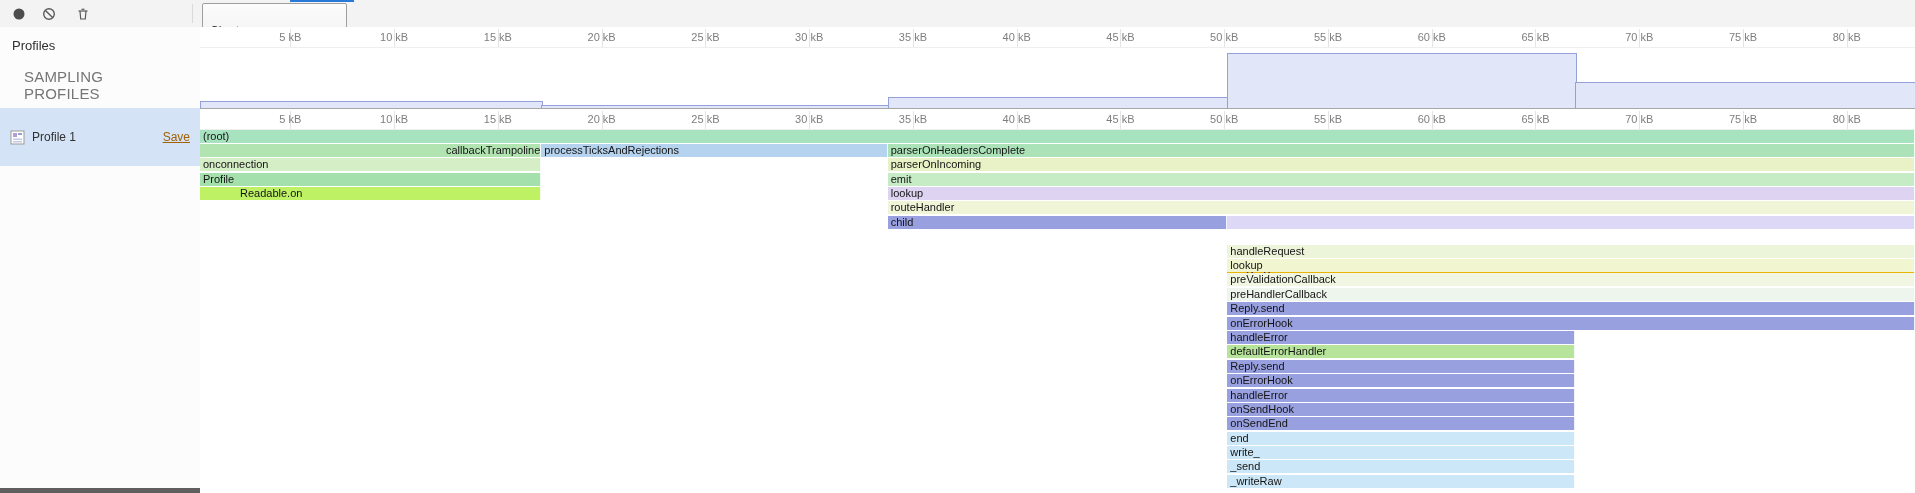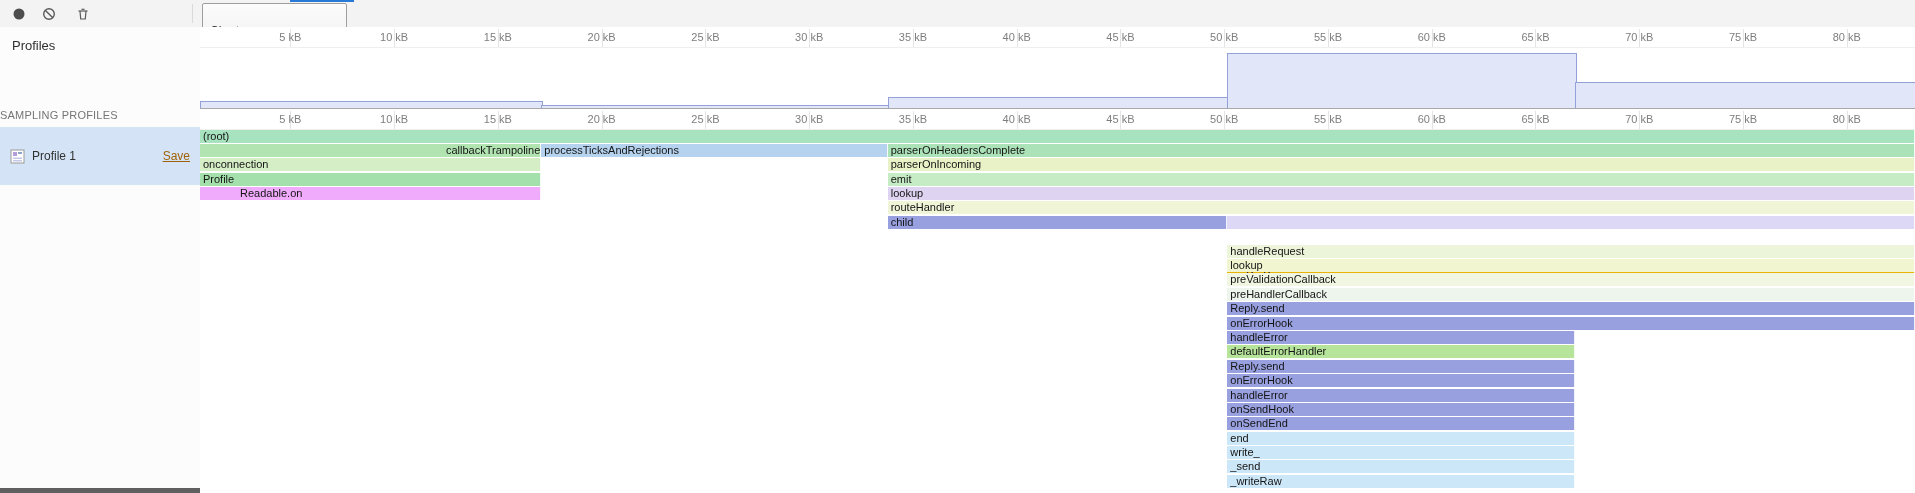--- a/index.html
+++ b/index.html
@@ -18,21 +18,21 @@
   .view-select{position:absolute;left:202px;top:3px;width:129px;height:21px;
                border:1px solid #9e9e9e;border-radius:2px;
                background:linear-gradient(#fcfcfc,#ececec);
                display:flex;align-items:center;padding:16px 7px;font-size:12px;color:#303030;cursor:pointer;}
   .view-select .arrow{margin-left:auto;font-size:8px;color:#4a4a4a;}
 
   
   .sidebar{position:absolute;top:27px;left:0;width:200px;bottom:0;background:#fcfcfc;
            border-right:1px solid #c9c9c9;}
   .sb-title{padding:11px 12px 8px;font-size:13px;color:#303030;}
-  .sb-section{padding:7px 0 6px;font-size:11px;color:#757575;letter-spacing:.2px;margin-top:41px;}
+  .sb-section{padding:7px 24px 6px;font-size:15px;color:#757575;letter-spacing:.2px;}
   .sb-item{height:26px;display:flex;align-items:center;padding:16px 10px;font-size:12px;
            color:#303030;cursor:pointer;}
   .sb-item.selected{background:#d4e4f6;}
   .p-icon{display:flex;margin-right:7px;}
   .p-save{margin-left:auto;color:#a16207;text-decoration:underline;cursor:pointer;font-size:12px;}
   .bottom-strip{position:absolute;left:0;bottom:0;width:200px;height:5px;background:#5f5f5f;}
 
   
   .chart{position:absolute;top:27px;left:200px;right:0;bottom:0;background:#fff;overflow:hidden;}
   .ruler{position:relative;height:20px;border-bottom:1px solid #efefef;}
@@ -190,21 +190,21 @@
         </div>
         <div class="flame-row">
           <div class="flame-bar" style="left: 0%; width: 19.9%; background: rgb(214, 238, 198);">onconnection</div>
           <div class="flame-bar" style="left: 40.1%; width: 59.9%; background: rgb(233, 242, 198);">parserOnIncoming</div>
         </div>
         <div class="flame-row">
           <div class="flame-bar" style="left: 0%; width: 19.9%; background: rgb(164, 224, 172);">Profile</div>
           <div class="flame-bar" style="left: 40.1%; width: 59.9%; background: rgb(198, 236, 198);">emit</div>
         </div>
         <div class="flame-row">
-          <div class="flame-bar" style="left: 0%; width: 19.9%; background: #f0abfc; padding-left: 40px;">Readable.on</div>
+          <div class="flame-bar" style="left: 0%; width: 19.9%; background: #bef264; padding-left: 40px;">Readable.on</div>
           <div class="flame-bar" style="left: 40.1%; width: 59.9%; background: rgb(222, 212, 242);">lookup</div>
         </div>
         <div class="flame-row">
           <div class="flame-bar" style="left: 40.1%; width: 59.9%; background: rgb(240, 245, 216);">routeHandler</div>
         </div>
         <div class="flame-row">
           <div class="flame-bar" style="left: 40.1%; width: 19.8%; background: rgb(152, 160, 224);">child</div>
           <div class="flame-bar" style="left: 59.9%; width: 40.1%; background: rgb(220, 216, 245);"></div>
         </div>
         <div class="flame-row">

